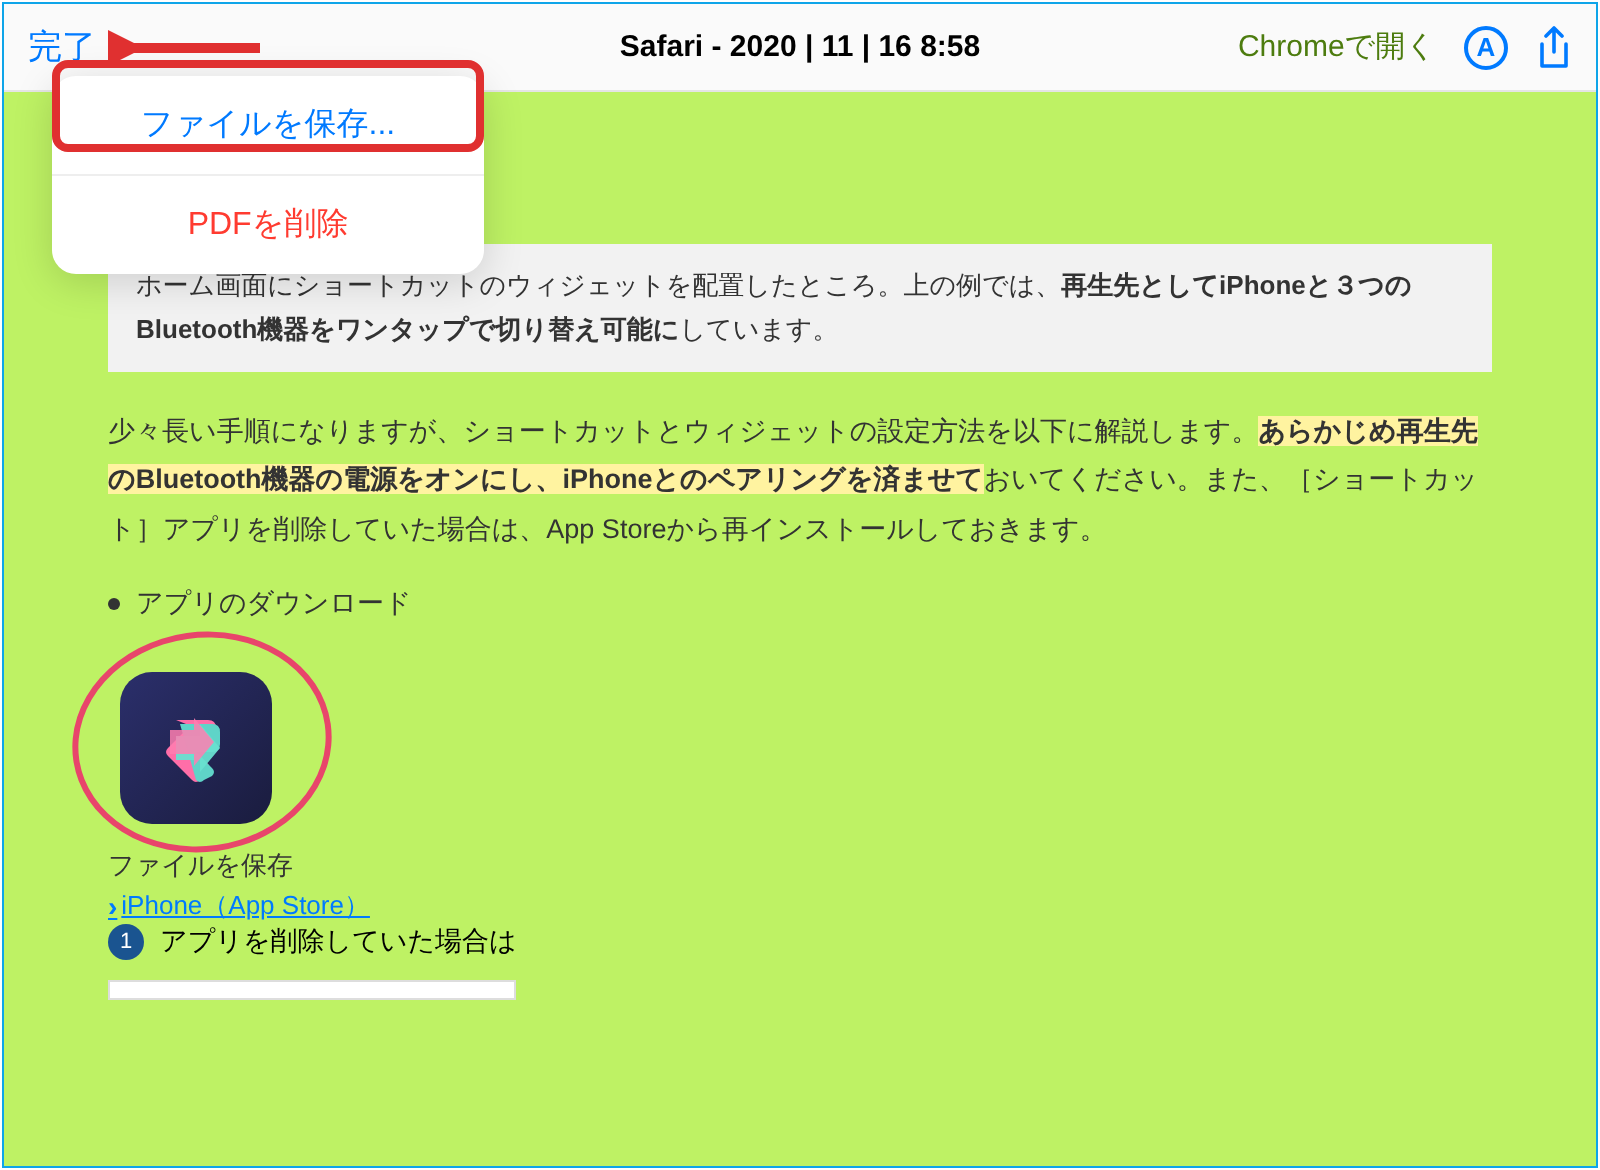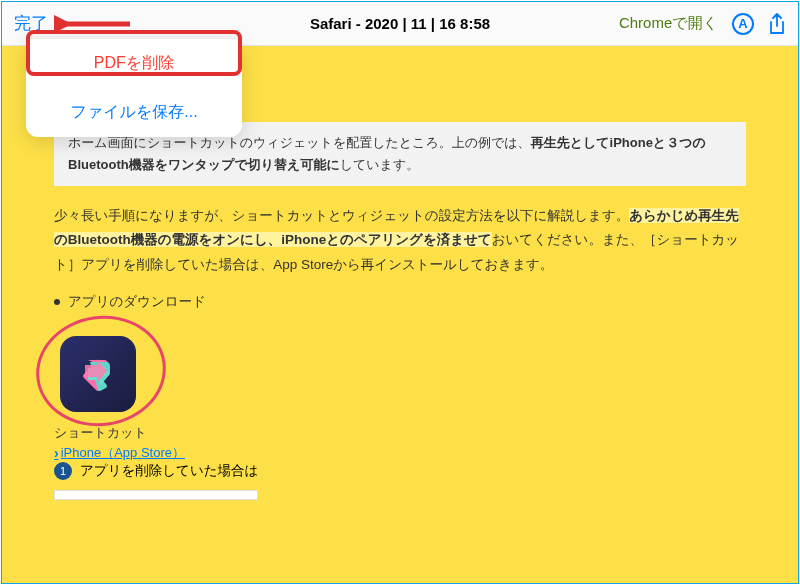--- a/index.html
+++ b/index.html
@@ -16,21 +16,21 @@
 .share-icon { width: 18px; height: 22px; }
 
 .dropdown { position: absolute; top: 36px; left: 24px; width: 216px; background: #fff; border-radius: 12px; box-shadow: 0 4px 20px rgba(0,0,0,0.15); z-index: 10; }
 .dropdown-item { padding: 14px 0; text-align: center; font-size: 16px; cursor: pointer; }
 .dropdown-item.blue { color: #007aff; }
 .dropdown-item.red { color: #ff3b30; border-top: 1px solid #eee; }
 
 .red-box { position: absolute; top: 28px; left: 24px; width: 216px; height: 46px; border: 4px solid #e03030; border-radius: 8px; z-index: 11; pointer-events: none; }
 .red-arrow { position: absolute; top: 12px; left: 52px; z-index: 12; }
 
-.content { position: absolute; top: 44px; left: 0; right: 0; bottom: 0; background: #fde047; padding: 0; overflow: hidden; }
+.content { position: absolute; top: 44px; left: 0; right: 0; bottom: 0; background: #bef264; padding: 0; overflow: hidden; }
 .content-inner { padding-left: 52px; padding-right: 52px; padding-top: 76px; }
 
 .caption-box { background: #f2f2f2; padding: 10px 14px; font-size: 13px; line-height: 1.7; color: #333; margin-bottom: 18px; }
 .caption-box b { font-weight: 700; }
 
 .para { font-size: 13.5px; line-height: 1.8; color: #333; margin-bottom: 16px; }
 .hl { background: #fff3a0; font-weight: 700; }
 
 .bullet-row { display: flex; align-items: center; gap: 8px; font-size: 13.5px; color: #333; margin-bottom: 25px; }
 .bullet-dot { width: 6px; height: 6px; border-radius: 50%; background: #333; }
@@ -64,22 +64,22 @@
     <div class="header-right">
       <span class="chrome-link">Chromeで開く</span>
       <span class="icon-circle-a">A</span>
       <svg class="share-icon" viewBox="0 0 18 22">
         <path d="M9 1 L9 13 M5 5 L9 1 L13 5 M3 9 L3 20 L15 20 L15 9" stroke="#007aff" stroke-width="1.8" fill="none" stroke-linecap="round" stroke-linejoin="round"></path>
       </svg>
     </div>
   </div>
 
   <div class="dropdown">
+    <div class="dropdown-item blue">ファイルを保存...</div>
     <div class="dropdown-item red">PDFを削除</div>
-    <div class="dropdown-item blue">ファイルを保存...</div>
   </div>
 
   <div class="red-box"></div>
   <svg class="red-arrow" width="80" height="24">
     <defs>
         <marker id="ah" markerWidth="10" markerHeight="10" refX="2" refY="5" orient="auto">
           <path d="M10 0 L0 5 L10 10 Z" fill="#e03030"></path>
         </marker>
       </defs>
     <line x1="76" y1="10" x2="8" y2="10" stroke="#e03030" stroke-width="5" marker-end="url(#ah)"></line>
@@ -109,21 +109,21 @@
             <path d="M16 14 L32 14 Q36 14 36 18 L36 24 Q36 28 32 28 L24 28 L32 36 Q34 38 32 40 L28 42 Q26 44 24 42" fill="#5fd4c8" transform="translate(-2,-4)"></path>
             <rect x="10" y="10" width="22" height="22" rx="6" fill="none"></rect>
             <g transform="translate(22,22)">
               <path d="M-10 -6 L2 -6 L2 -12 L12 0 L2 12 L2 6 L-10 6 Z" fill="#68e0d0" opacity="0.95"></path>
               <path d="M-10 -6 L2 -6 L2 -12 L12 0 L2 12 L2 6 L-10 6 Z" fill="#ff7eb0" opacity="0.85" transform="translate(-3,-3)"></path>
             </g>
           </svg>
         </div>
       </div>
 
-      <div class="app-label">ショートカット</div>
+      <div class="app-label">ファイルを保存</div>
       <a class="app-link" href="#">
           <span>iPhone（App Store）</span>
         </a>
 
 
       <div class="step-row">
         <span class="step-num">1</span>
         <span>アプリを削除していた場合は</span>
       </div>
 

